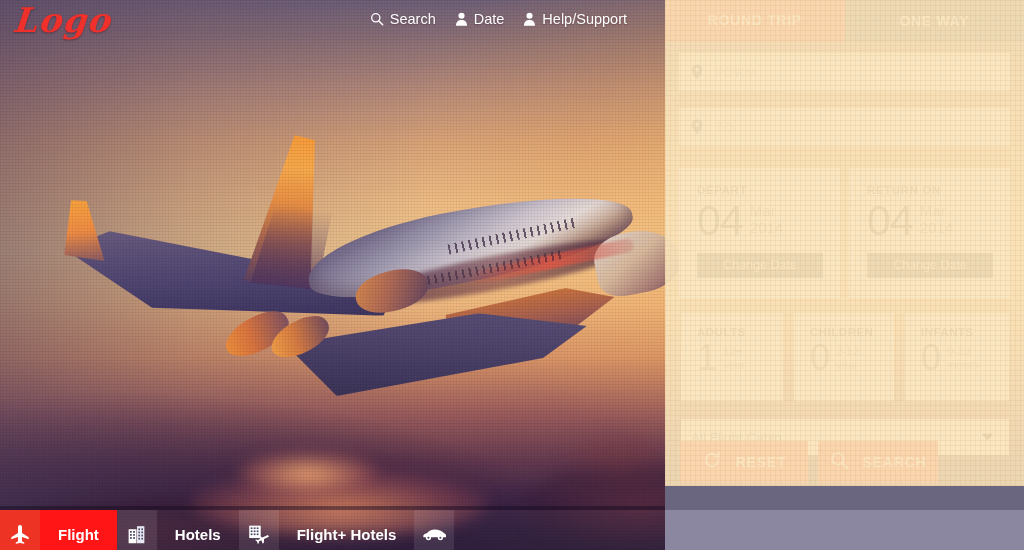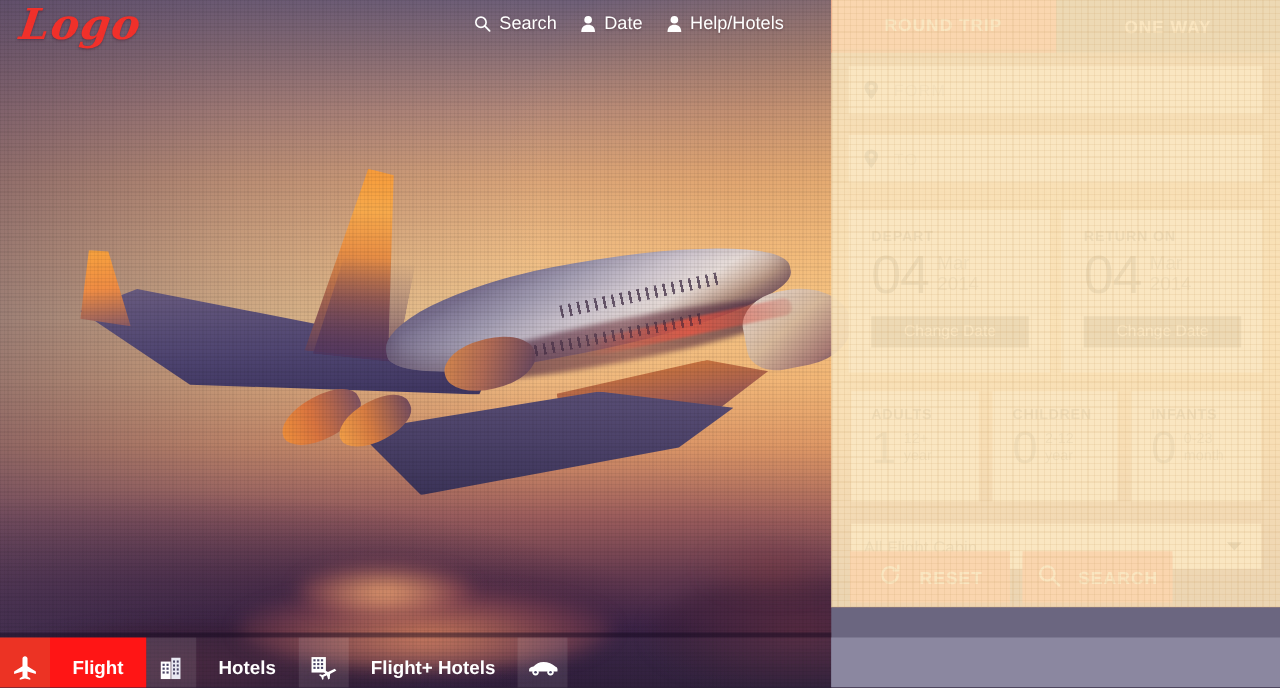--- a/index.html
+++ b/index.html
@@ -416,21 +416,21 @@
         <span>Date</span>
       </div>
 
       <div class="topnav-item">
         <span>
           <svg width="13" height="14" viewBox="0 0 14 16">
             <circle cx="7" cy="4.3" r="3.5" fill="#ffffff"></circle>
             <path d="M0.7 15.6 C0.7 10.9 3.4 9 7 9 C10.6 9 13.3 10.9 13.3 15.6 Z" fill="#ffffff"></path>
           </svg>
         </span>
-        <span>Help/Hotels</span>
+        <span>Help/Support</span>
       </div>
 
     </div>
   </div>
 
   <div class="panel">
     <div class="panel-bg"></div>
     <div class="panel-footer"></div>
   </div>
 

